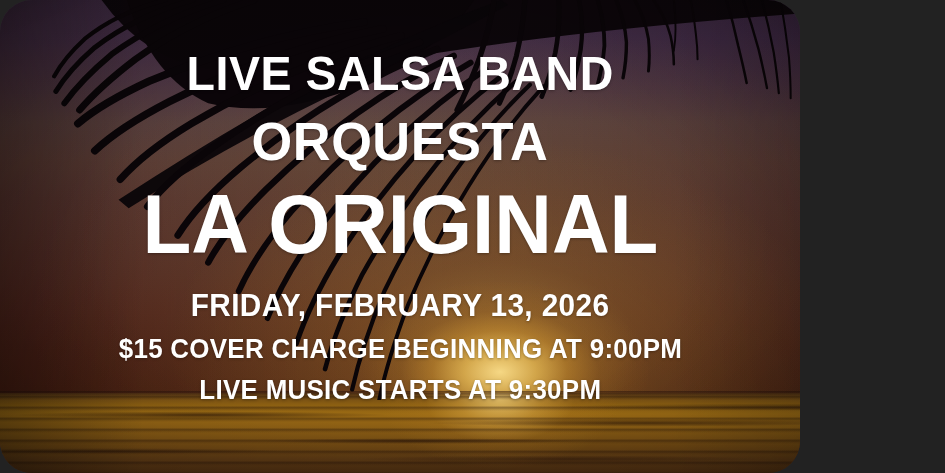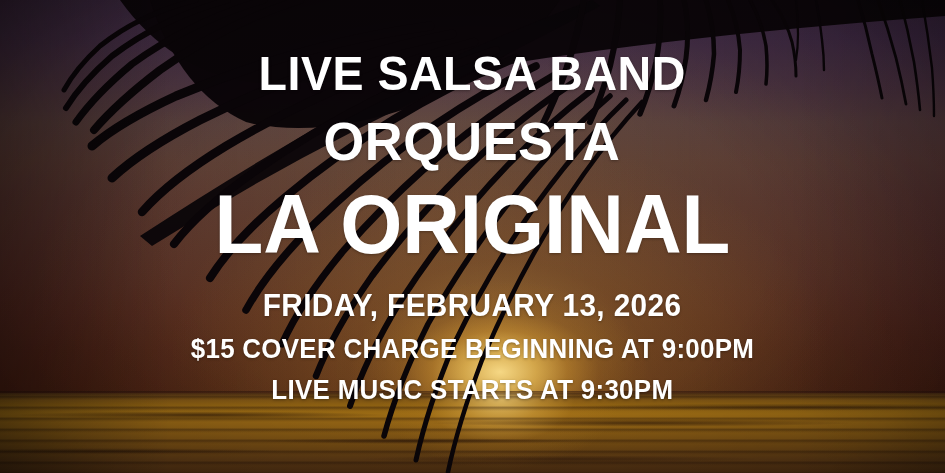--- a/index.html
+++ b/index.html
@@ -3,25 +3,26 @@
 <meta charset="utf-8">
 <title>Event Flyer</title>
 <style>
   html, body {
     margin: 0;
     padding: 0;
     background: #222;
   }
   #flyer {
     position: relative;
-    width: 945px;
+    width: 800px;
     height: 473px;
     overflow: hidden;
     font-family: "Liberation Sans", sans-serif;
     user-select: none;
+    border-radius: 32px;
   }
 
   
   .layer {
     position: absolute;
     inset: 0;
     pointer-events: none;
   }
 
   

